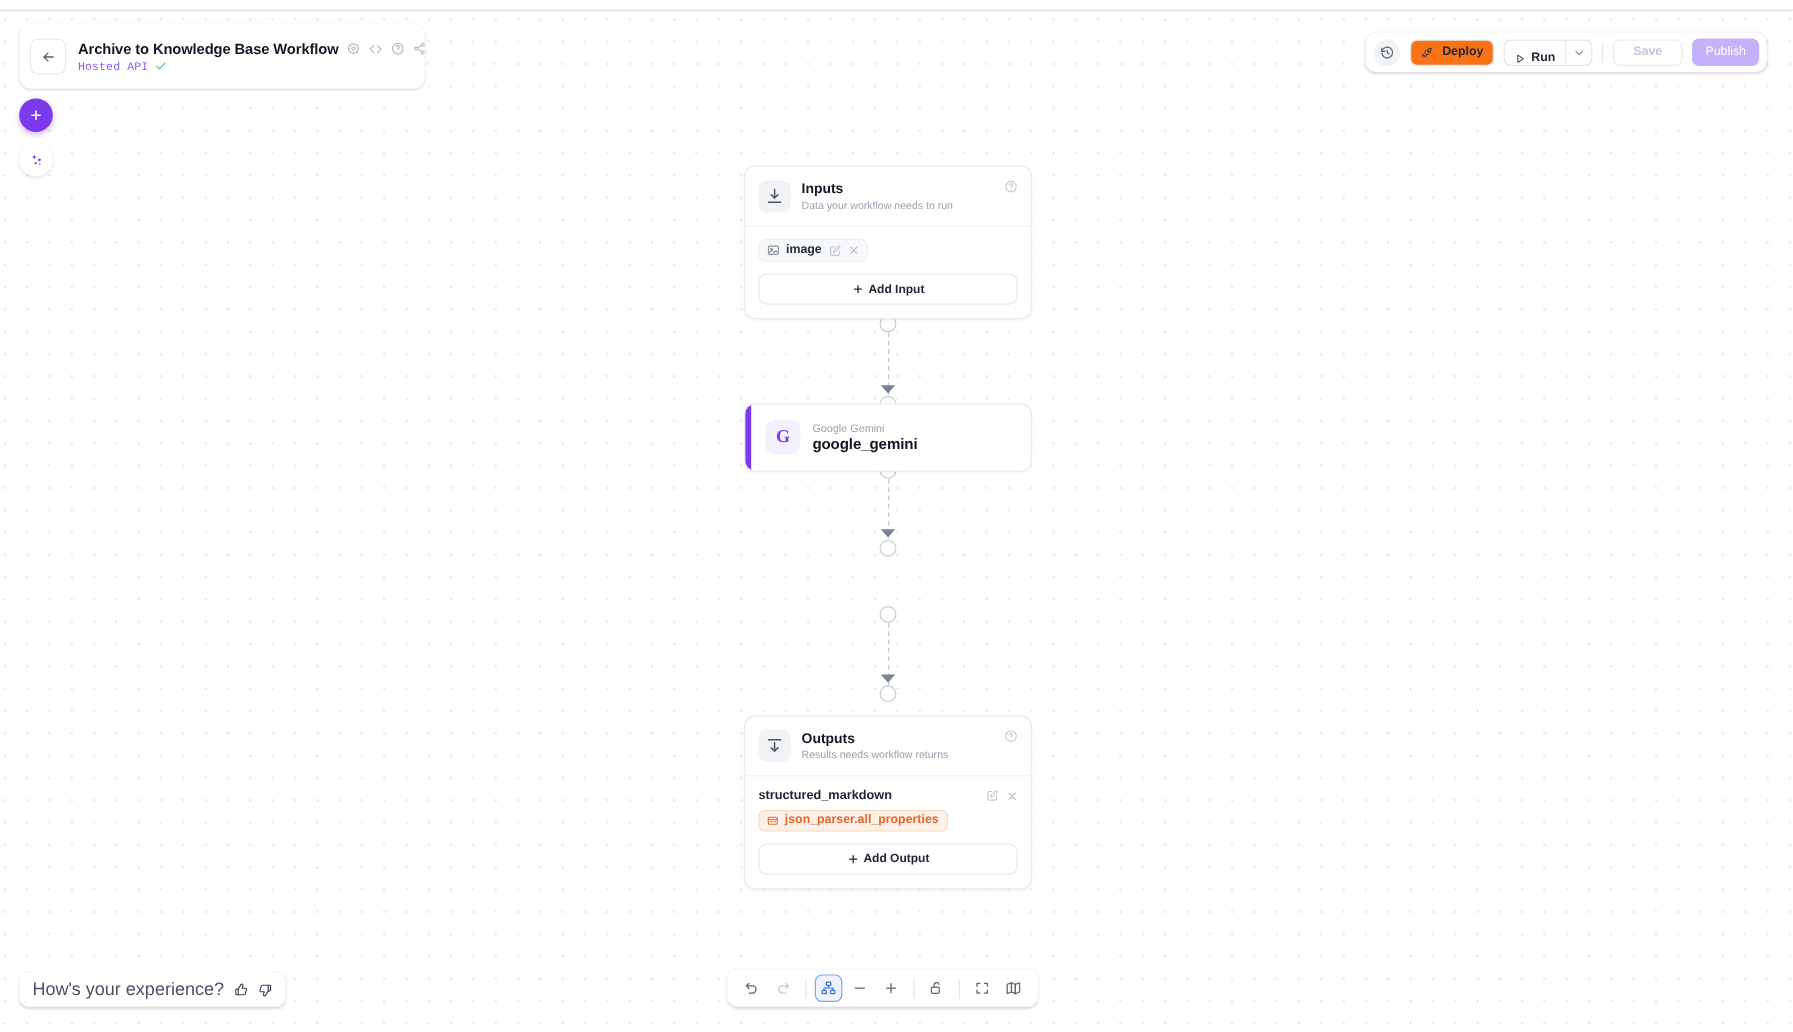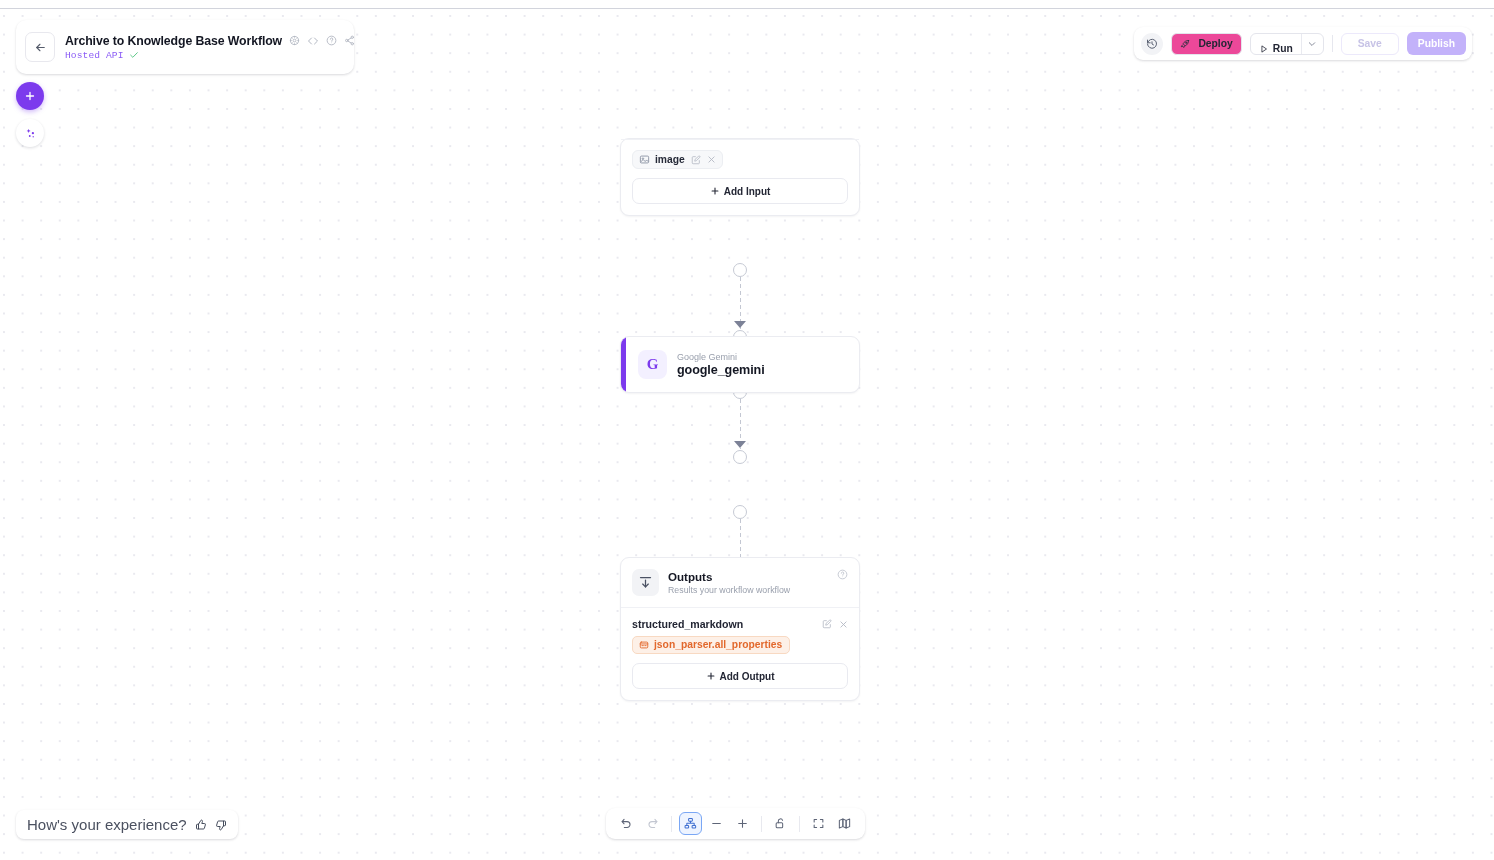--- a/index.html
+++ b/index.html
@@ -112,21 +112,21 @@
     width: 22px; height: 22px;
     border-radius: 50%;
     background: #f2f3f6;
     display: flex; align-items: center; justify-content: center;
     color: #5a6172; cursor: pointer;
   }
   .tb-btn {
     height: 22px;
     border: 1px solid #e4e5ec;
     border-radius: 6px;
-    background: #ec4899;
+    background: #f97316;
     display: flex; align-items: center; gap: 8px;
     padding: 0 8px;
     font-size: 10.3px; font-weight: bold; color: #232634;
     cursor: pointer; white-space: nowrap;
   }
   .run-group {
     display: flex; align-items: stretch;
     border: 1px solid #e4e5ec; border-radius: 6px;
     height: 22px; overflow: hidden; background: #fff;
   }
@@ -153,21 +153,21 @@
     font-size: 10.3px; font-weight: bold; color: #c7c3e6;
     cursor: pointer;
   }
   .publish-btn {
     height: 23px;
     border: none;
     border-radius: 6px;
     background: #c3b2fa;
     padding: 0 11px;
     display: flex; align-items: center;
-    font-size: 10.3px; font-weight: bold; color: #ffffff;
+    font-size: 10.3px; font-weight: normal; color: #ffffff;
     cursor: pointer;
   }
 
   
   .node {
     position: absolute;
     background: #ffffff;
     border: 1px solid #ebecf1;
     border-radius: 9px;
     box-shadow: 0 1px 2px rgba(16,24,40,.05);
@@ -334,20 +334,40 @@
   <div class="edge" style="top:399px;height:50px"></div>
   <div class="arrow" style="top:441px"></div>
   <div class="handle" style="top:450px"></div>
 
   <div class="handle" style="top:505px"></div>
   <div class="edge" style="top:519px;height:52px"></div>
   <div class="arrow" style="top:562px"></div>
   <div class="handle" style="top:571px"></div>
 
   <div class="node io-node" style="top:138px">
+    <div class="node-head">
+      <div class="head-ico">
+        <svg width="15" height="15" viewBox="0 0 24 24" fill="none" stroke="currentColor" stroke-width="2" stroke-linecap="round" stroke-linejoin="round">
+          <path d="M12 3v11"></path>
+            <path d="M7.5 10l4.5 4.5 4.5-4.5"></path>
+            <path d="M4 20h16"></path>
+        </svg>
+      </div>
+      <div class="head-txt">
+        <div class="head-title">Inputs</div>
+        <div class="head-sub">Data your workflow needs to run</div>
+      </div>
+      <div class="help-ico">
+        <svg width="11" height="11" viewBox="0 0 24 24" fill="none" stroke="currentColor" stroke-width="2">
+          <circle cx="12" cy="12" r="9.5"></circle>
+            <path d="M9.4 9.2a2.7 2.7 0 1 1 3.3 2.7v1.6" stroke-linecap="round"></path>
+            <circle cx="12" cy="17" r=".9" fill="currentColor" stroke="none"></circle>
+        </svg>
+      </div>
+    </div>
     <div class="node-div"></div>
     <div class="node-body">
       <div class="chip">
         <span class="chip-ico">
           <svg width="11" height="11" viewBox="0 0 24 24" fill="none" stroke="currentColor" stroke-width="2">
             <rect x="3" y="4.5" width="18" height="15" rx="2.5"></rect>
               <circle cx="8.6" cy="10" r="1.6"></circle>
               <path d="M4 17l5-5 4.5 4.5L16.5 13l3.5 3.5" stroke-linecap="round" stroke-linejoin="round"></path>
           </svg>
         </span>
@@ -382,32 +402,32 @@
         <span style="font-size:15px;font-weight:bold;font-family:'Liberation Serif',serif;line-height:1">G</span>
       </div>
       <div>
         <div class="blk-type">Google Gemini</div>
         <div class="blk-name">google_gemini</div>
       </div>
     </div>
   </div>
 
 
-  <div class="node io-node" style="top:557px">
+  <div class="node io-node" style="top:596px">
     <div class="node-head">
       <div class="head-ico">
         <svg width="15" height="15" viewBox="0 0 24 24" fill="none" stroke="currentColor" stroke-width="2" stroke-linecap="round" stroke-linejoin="round">
           <path d="M4 4h16"></path>
             <path d="M12 8v11"></path>
             <path d="M7.5 14.5l4.5 4.5 4.5-4.5"></path>
         </svg>
       </div>
       <div class="head-txt">
         <div class="head-title">Outputs</div>
-        <div class="head-sub">Results your workflow workflow</div>
+        <div class="head-sub">Results needs workflow returns</div>
       </div>
       <div class="help-ico">
         <svg width="11" height="11" viewBox="0 0 24 24" fill="none" stroke="currentColor" stroke-width="2">
           <circle cx="12" cy="12" r="9.5"></circle>
             <path d="M9.4 9.2a2.7 2.7 0 1 1 3.3 2.7v1.6" stroke-linecap="round"></path>
             <circle cx="12" cy="17" r=".9" fill="currentColor" stroke="none"></circle>
         </svg>
       </div>
     </div>
     <div class="node-div"></div>

